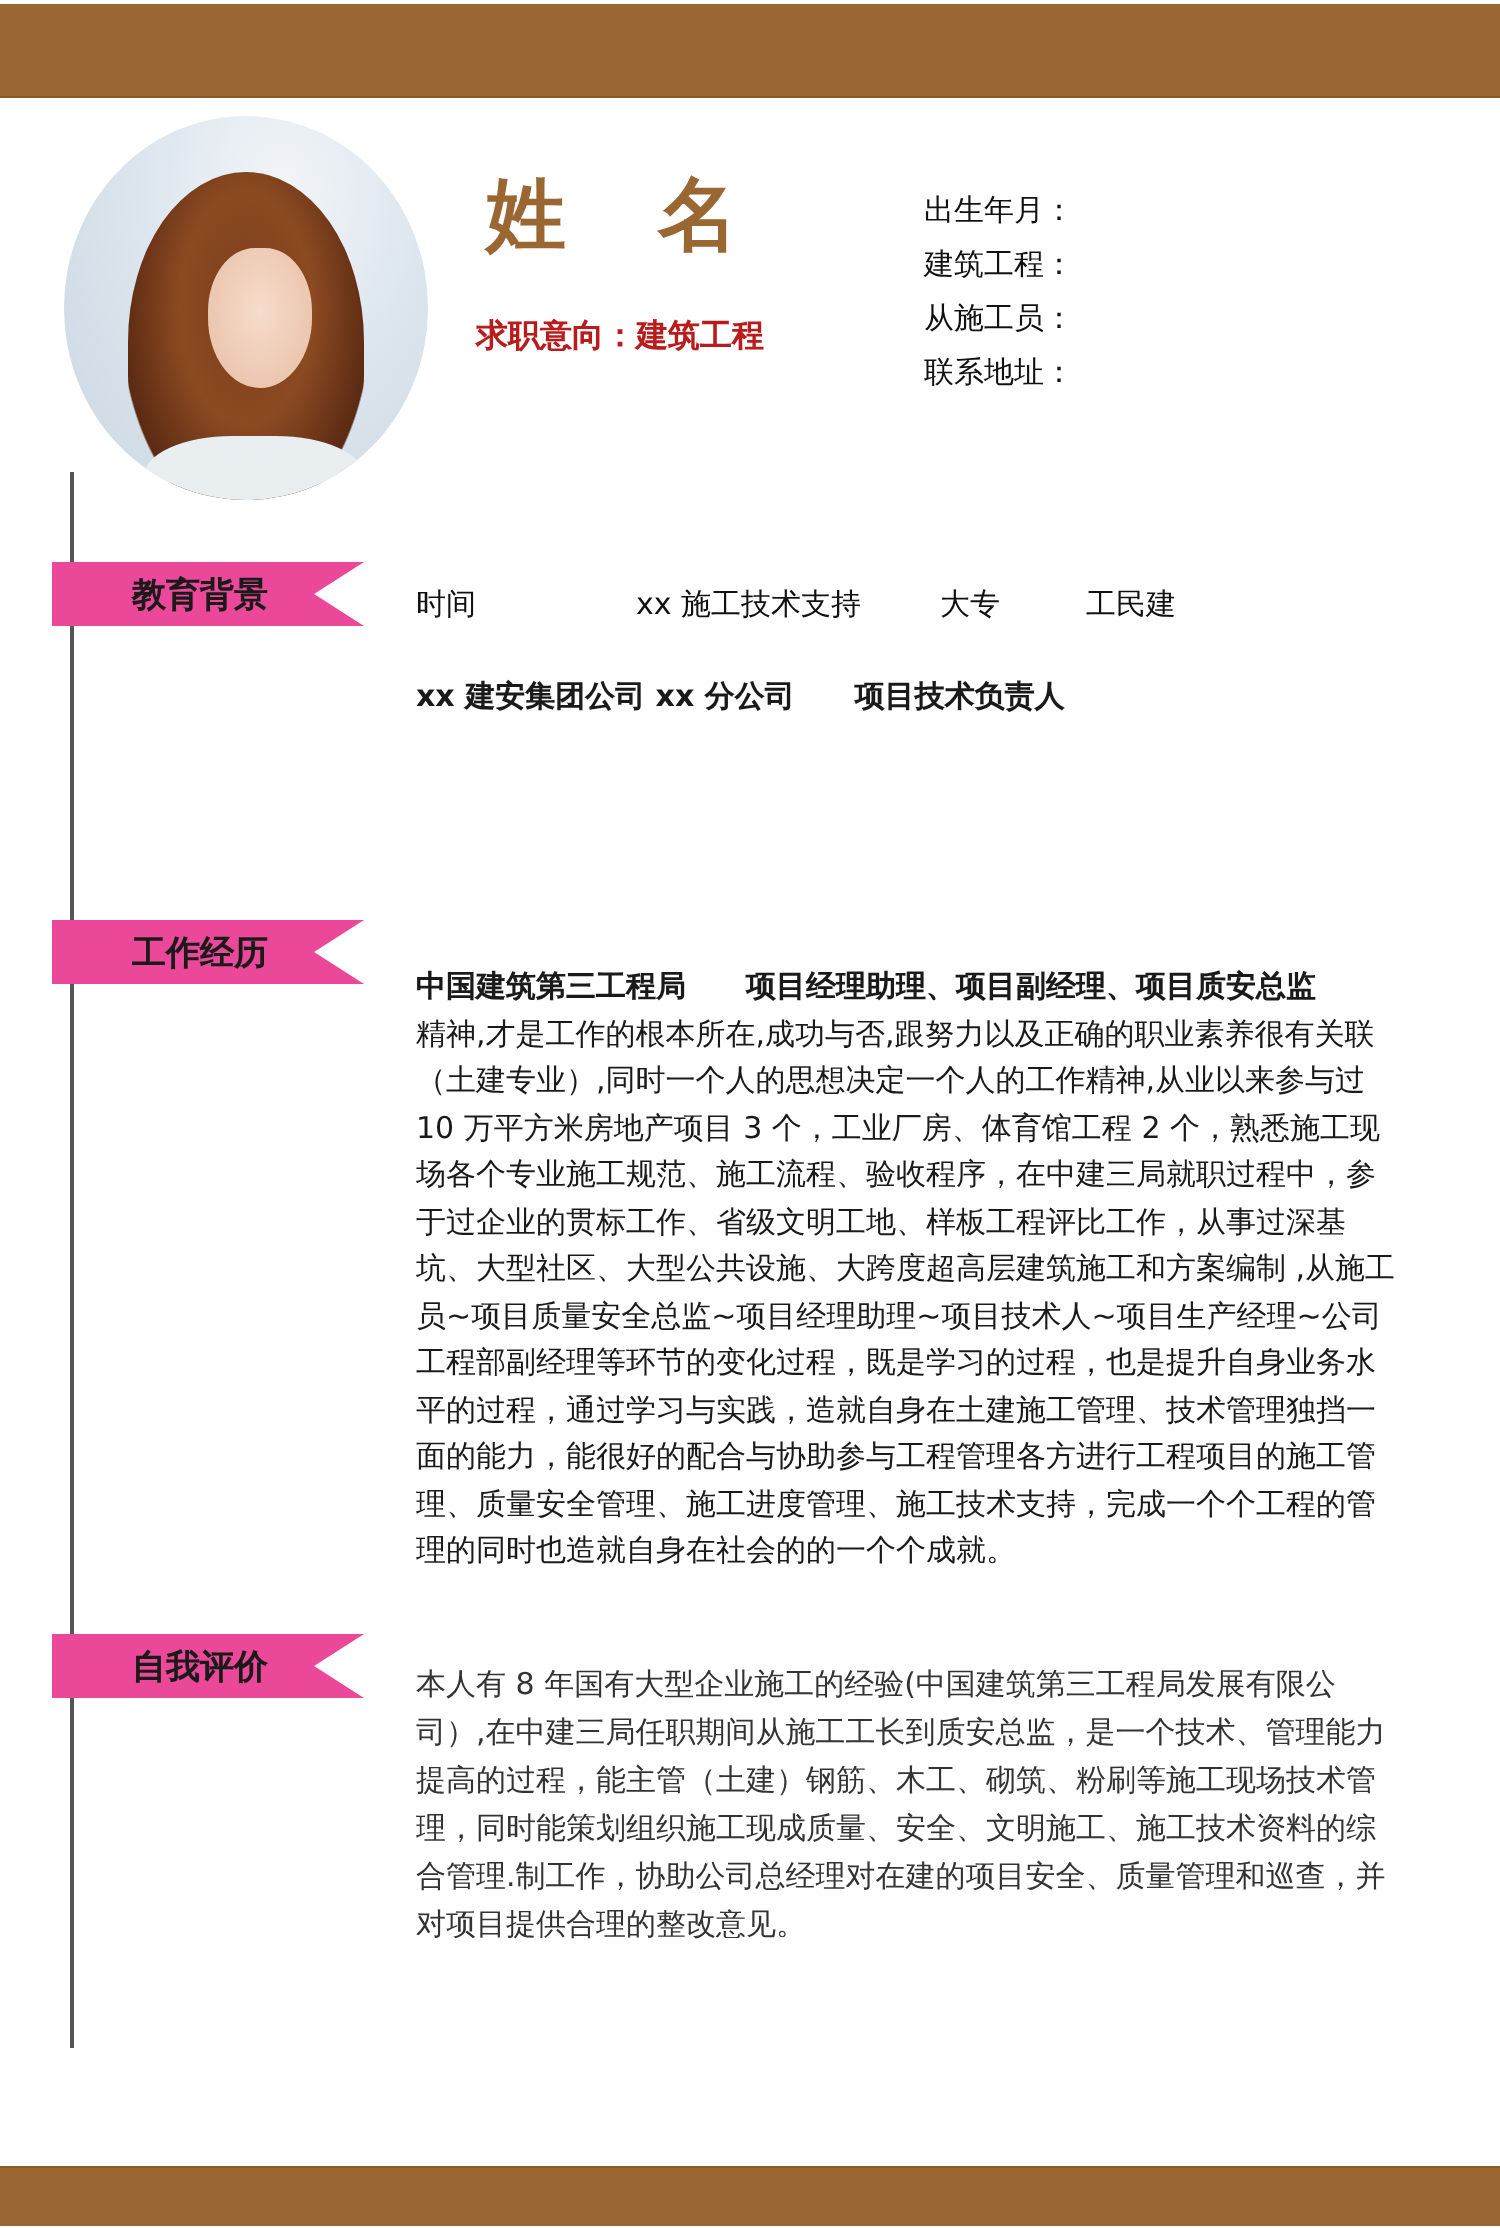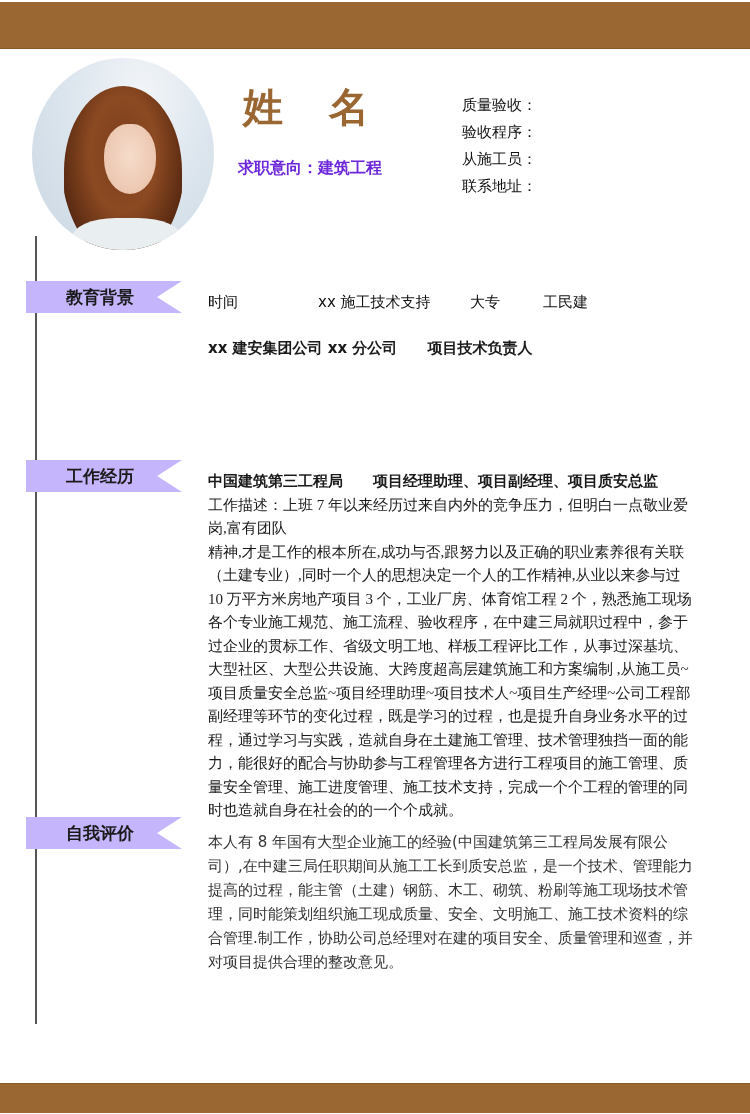--- a/index.html
+++ b/index.html
@@ -31,28 +31,28 @@
   .avatar .coat {
     position: absolute; left: 40px; top: 160px; width: 110px; height: 50px;
     background: #e9eef0; border-radius: 40% 40% 0 0;
   }
 
   .name {
     position: absolute; left: 243px; top: 80px; font-size: 40px; font-weight: bold;
     color: #9a6733; letter-spacing: 18px; font-family: Liberation Serif, serif;
   }
   .intent {
-    position: absolute; left: 238px; top: 158px; font-size: 16px; font-weight: bold; color: #6d28d9;
+    position: absolute; left: 238px; top: 158px; font-size: 16px; font-weight: bold; color: #b91c1c;
   }
   .info { position: absolute; left: 462px; top: 94px; font-size: 15px; color: #111; }
   .info div { height: 27px; line-height: 22px; }
 
   .ribbon {
     position: absolute; left: 26px; width: 156px; height: 32px;
-    background: #c4b5fd;
+    background: #ec4899;
     clip-path: polygon(0 0, 100% 0, 84% 50%, 100% 100%, 0 100%);
   }
   .ribbon span {
     position: absolute; left: 40px; top: 5px; font-size: 17px; font-weight: bold; color: #1a1a1a;
   }
 
   .edu-row { position: absolute; top: 293px; font-size: 15px; color: #111; }
   .text-block { position: absolute; left: 208px; width: 490px; font-size: 15px; line-height: 23.5px; color: #1a1a1a; }
   .heading-line { font-weight: bold; }
   .heading-line .gap { display: inline-block; width: 30px; }
@@ -66,22 +66,22 @@
 <div class="avatar">
   <div class="hair"></div>
   <div class="face"></div>
   <div class="coat"></div>
 </div>
 
 <div class="name">姓 名</div>
 <div class="intent">求职意向：建筑工程</div>
 
 <div class="info">
-  <div>质量验收：</div>
-  <div>验收程序：</div>
+  <div>出生年月：</div>
+  <div>建筑工程：</div>
   <div>从施工员：</div>
   <div>联系地址：</div>
 </div>
 
 <div class="timeline"></div>
 
 <div class="ribbon" style="top:281px;">
   <span>教育背景</span>
 </div>
 <div class="edu-row" style="left:208px;text-align:right;">时间</div>
@@ -92,25 +92,24 @@
 <div class="text-block" style="top:337px;">
   <div class="heading-line">
     <span>xx 建安集团公司 xx 分公司</span><span class="gap"></span><span>项目技术负责人</span>
   </div>
 </div>
 
 <div class="ribbon" style="top:460px;">
   <span>工作经历</span>
 </div>
 
-<div class="text-block" style="top:470px;font-family:Liberation Serif, serif;">
+<div class="text-block" style="top:482px;">
   <div class="heading-line">
     <span>中国建筑第三工程局</span><span class="gap"></span><span>项目经理助理、项目副经理、项目质安总监</span>
   </div>
-  <div>工作描述：上班 7 年以来经历过来自内外的竞争压力，但明白一点敬业爱岗,富有团队</div>
   <div>精神,才是工作的根本所在,成功与否,跟努力以及正确的职业素养很有关联（土建专业）,同时一个人的思想决定一个人的工作精神,从业以来参与过 10 万平方米房地产项目 3 个，工业厂房、体育馆工程 2 个，熟悉施工现场各个专业施工规范、施工流程、验收程序，在中建三局就职过程中，参于过企业的贯标工作、省级文明工地、样板工程评比工作，从事过深基坑、大型社区、大型公共设施、大跨度超高层建筑施工和方案编制 ,从施工员~项目质量安全总监~项目经理助理~项目技术人~项目生产经理~公司工程部副经理等环节的变化过程，既是学习的过程，也是提升自身业务水平的过程，通过学习与实践，造就自身在土建施工管理、技术管理独挡一面的能力，能很好的配合与协助参与工程管理各方进行工程项目的施工管理、质量安全管理、施工进度管理、施工技术支持，完成一个个工程的管理的同时也造就自身在社会的的一个个成就。</div>
 </div>
 
 <div class="ribbon" style="top:817px;">
   <span>自我评价</span>
 </div>
 <div class="text-block p-self" style="top:830px;">本人有 8 年国有大型企业施工的经验(中国建筑第三工程局发展有限公司）,在中建三局任职期间从施工工长到质安总监，是一个技术、管理能力提高的过程，能主管（土建）钢筋、木工、砌筑、粉刷等施工现场技术管理，同时能策划组织施工现成质量、安全、文明施工、施工技术资料的综合管理.制工作，协助公司总经理对在建的项目安全、质量管理和巡查，并对项目提供合理的整改意见。</div>
 
 <div class="band-bottom"></div>
 

